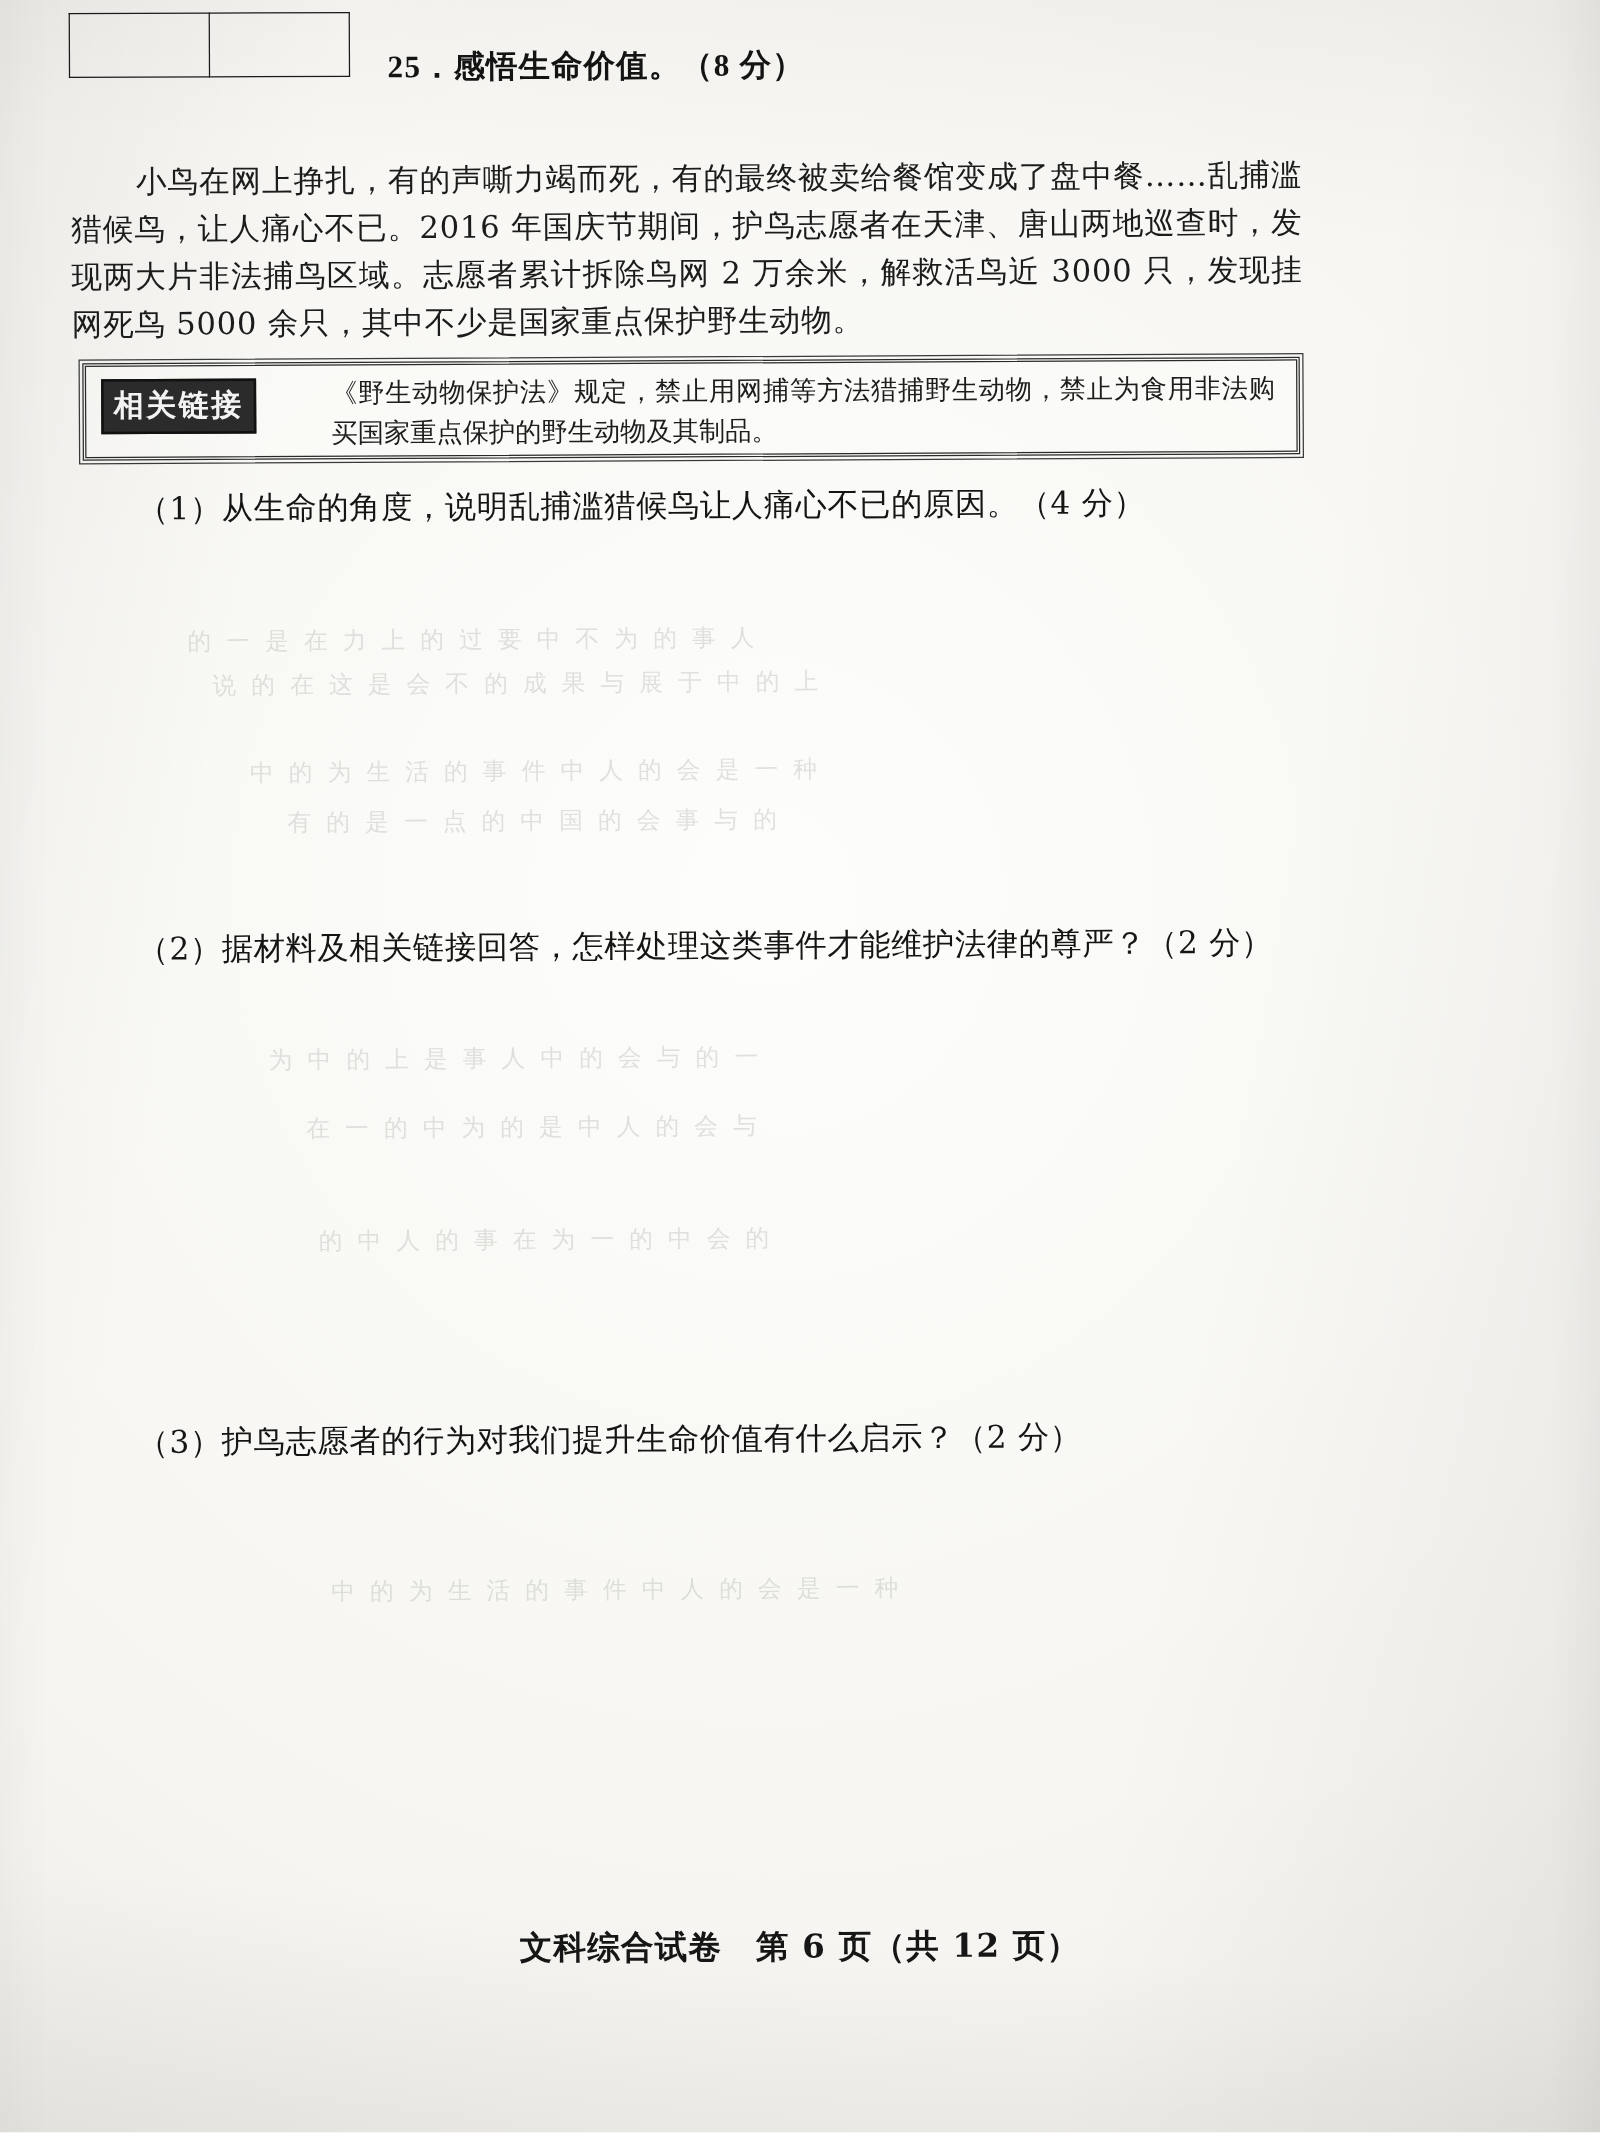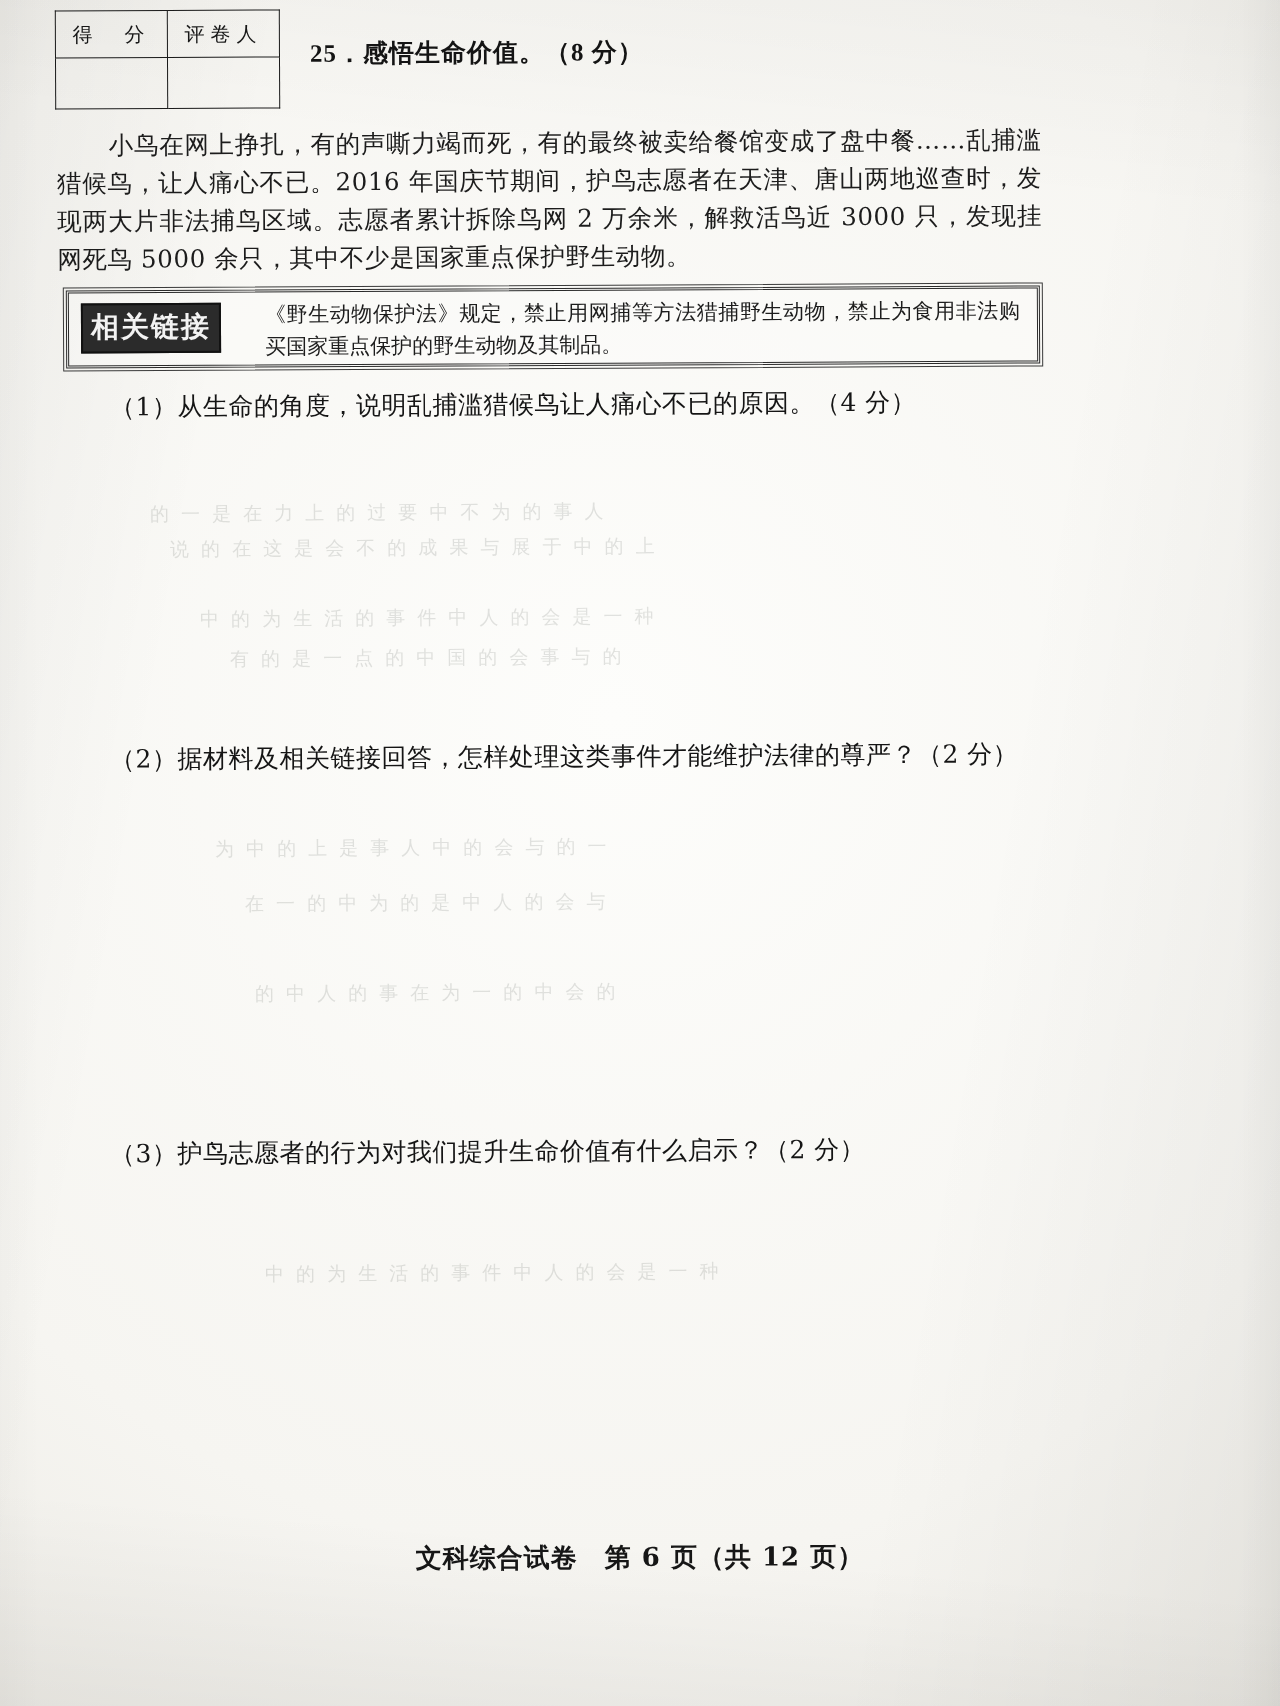--- a/index.html
+++ b/index.html
@@ -105,21 +105,21 @@
     outline-offset: 2px;
     transform: rotate(-0.3deg);
     background: rgba(255,255,255,0.25);
   }
   .link-tag {
     position: absolute;
     left: 12px;
     top: 10px;
     background: #2b2b2b;
     color: #f3f3f3;
-    font-size: 28px;
+    font-size: 24px;
     font-weight: bold;
     letter-spacing: 2px;
     padding: 3px 8px 5px 8px;
     border: 2px solid #111;
     font-family: "DejaVu Serif", serif;
   }
   .link-text {
     position: absolute;
     left: 196px;
     top: 6px;
@@ -178,24 +178,20 @@
 
 <div class="page"></div>
 
 <div class="sheet">
 
   <div class="streak" style="left:0;top:0;width:40px;height:1706px;"></div>
   <div class="streak" style="left:1240px;top:0;width:40px;height:1706px;background:linear-gradient(270deg, rgba(0,0,0,0.03), rgba(0,0,0,0));"></div>
 
   <table class="score-table">
     <tbody>
-        <tr>
-      <td>得　分</td>
-      <td>评卷人</td>
-    </tr>
     <tr>
       <td class="blank"></td>
       <td class="blank"></td>
     </tr>
   </tbody>
     </table>
 
   <div class="q-head">25．感悟生命价值。（8 分）</div>
 
   <div class="material">小鸟在网上挣扎，有的声嘶力竭而死，有的最终被卖给餐馆变成了盘中餐……乱捕滥猎候鸟，让人痛心不已。2016 年国庆节期间，护鸟志愿者在天津、唐山两地巡查时，发现两大片非法捕鸟区域。志愿者累计拆除鸟网 2 万余米，解救活鸟近 3000 只，发现挂网死鸟 5000 余只，其中不少是国家重点保护野生动物。</div>

